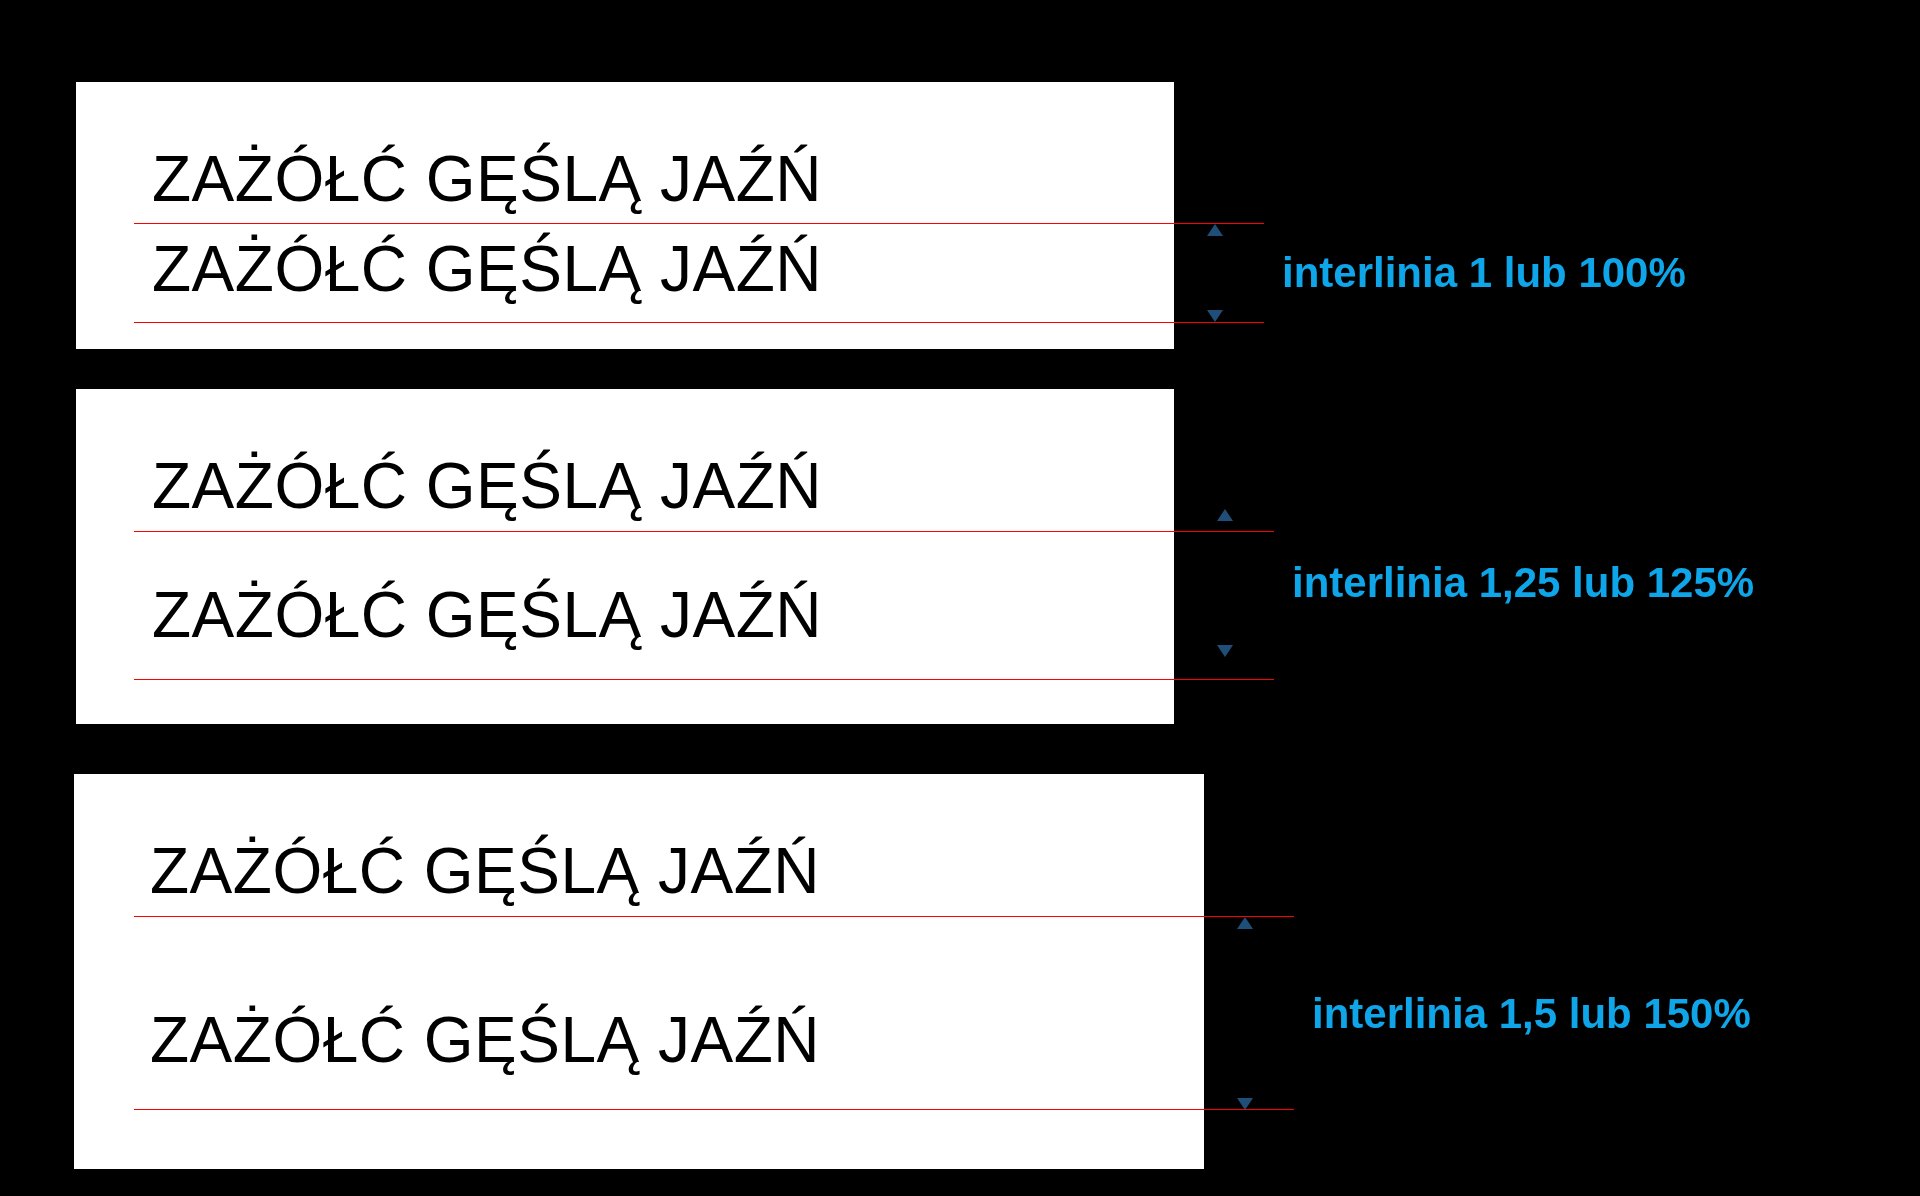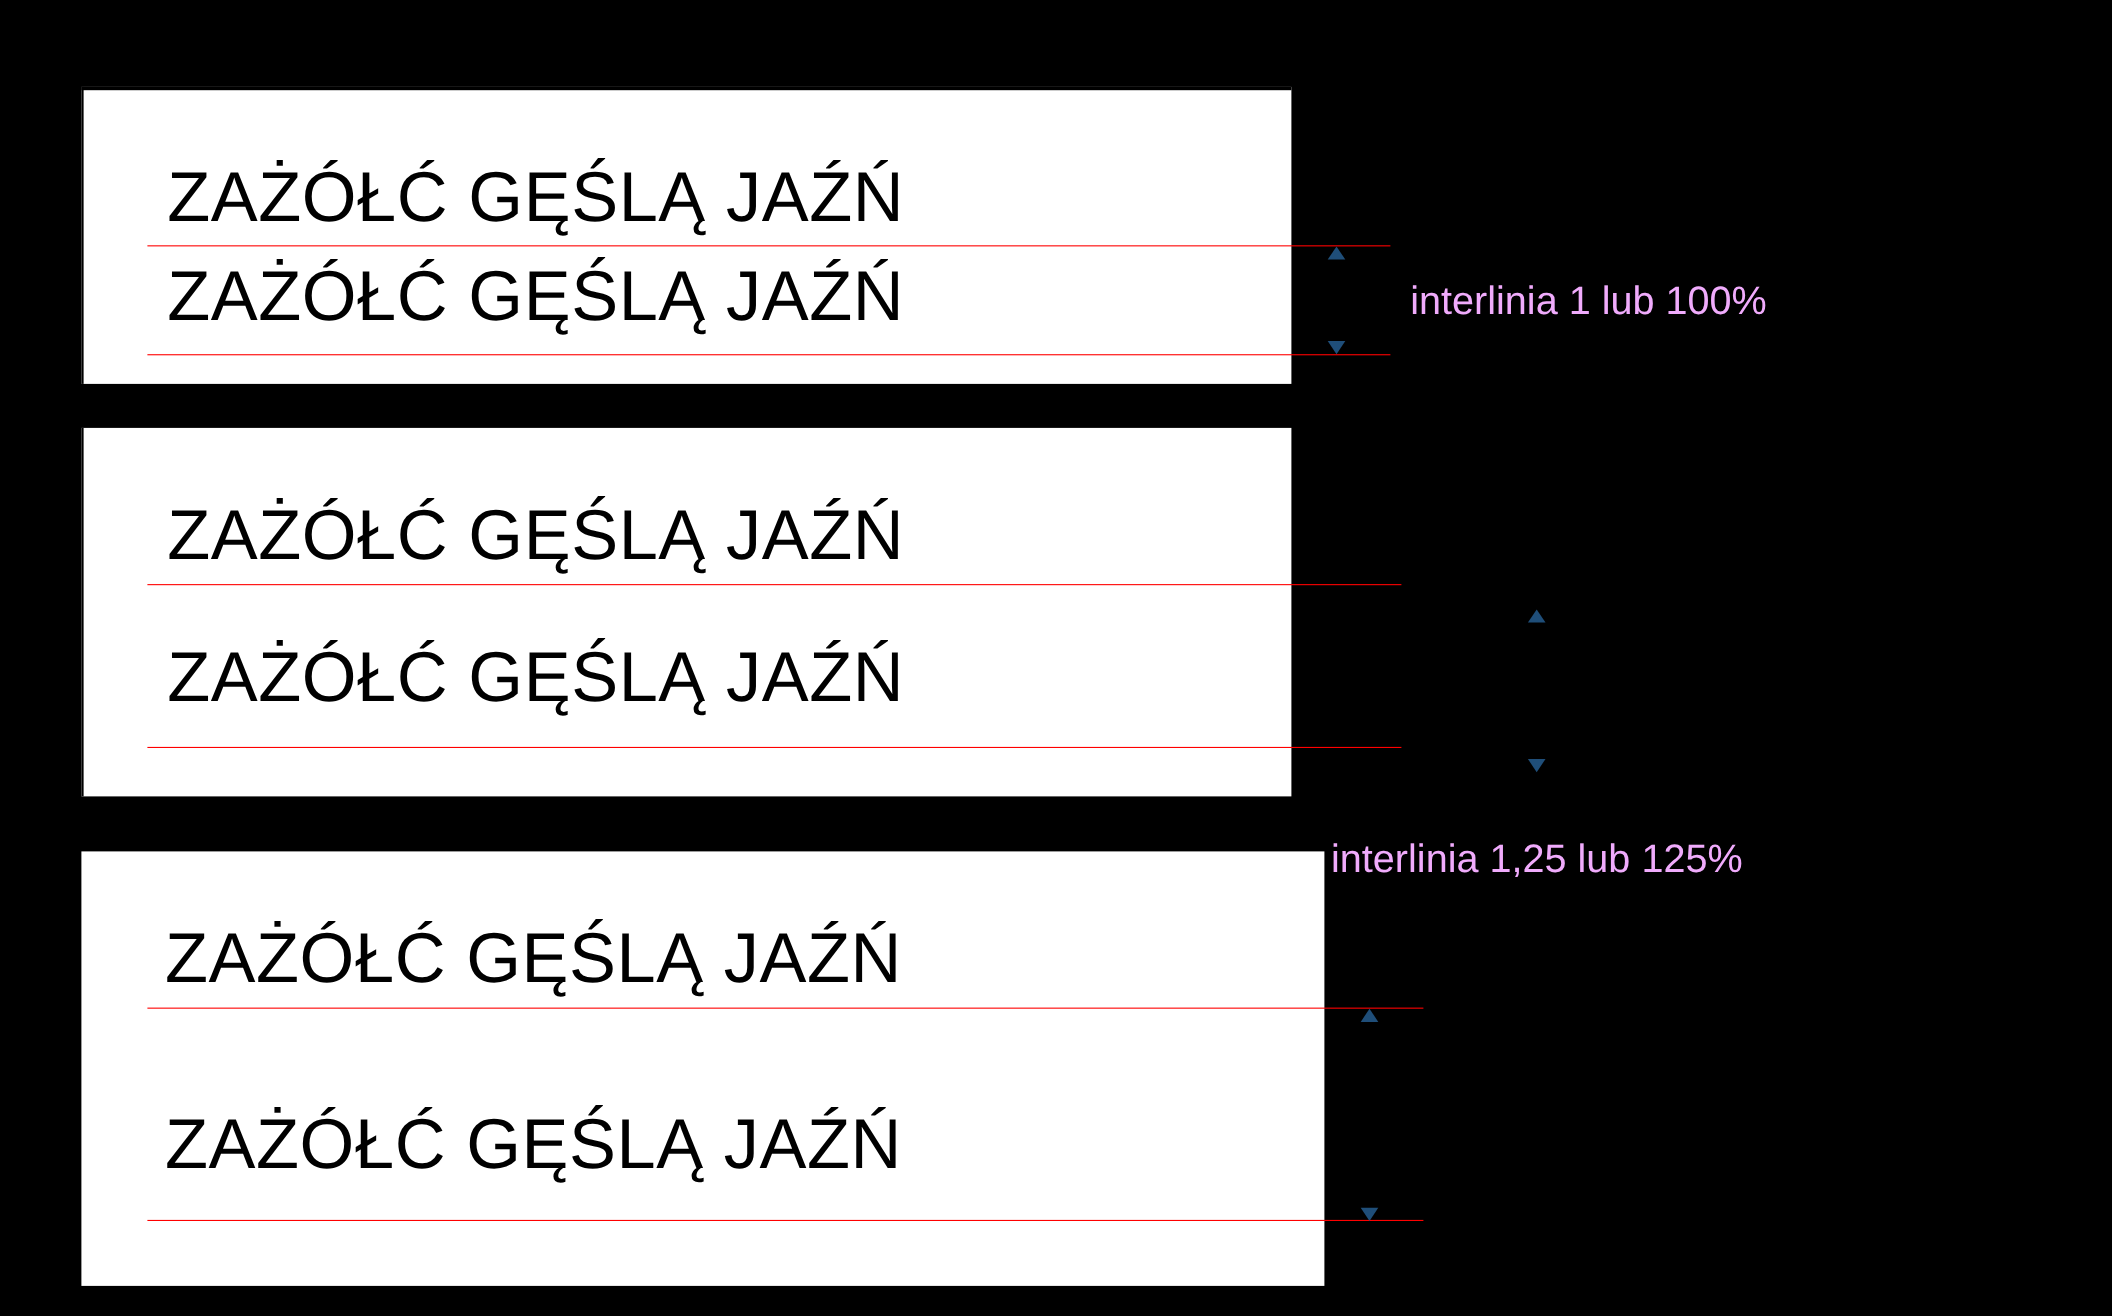--- a/index.html
+++ b/index.html
@@ -93,23 +93,24 @@
       left: 50%;
       transform: translateX(-50%);
       width: 0;
       height: 0;
       border-left: 8px solid transparent;
       border-right: 8px solid transparent;
       border-top: 12px solid #1f4e79;
       margin-bottom: -10px;
     }
     .annotation-text {
-      font-size: 36px;
-      color: #f0abfc;
+      font-size: 42px;
+      color: #0ea5e9;
       white-space: nowrap;
+      font-weight: bold;
     }
     
     .block-1 .sample-line:nth-child(1) { margin-top: 30px; }
     .block-1 .sample-line:nth-child(2) { margin-top: 5px; }
     
     .block-2 .sample-line:nth-child(1) { margin-top: 30px; }
     .block-2 .sample-line:nth-child(2) { margin-top: 55px; }
     
     .block-3 .sample-line:nth-child(1) { margin-top: 30px; }
     .block-3 .sample-line:nth-child(2) { margin-top: 95px; }
@@ -135,34 +136,35 @@
   </div>
 
   <div class="text-block block-2">
     <div class="sample-line">ZAŻÓŁĆ GĘŚLĄ JAŹŃ</div>
     <div class="sample-line">ZAŻÓŁĆ GĘŚLĄ JAŹŃ</div>
   </div>
 
   <div class="red-guide" style="top:467px; left:70px; width:1140px;"></div>
   <div class="red-guide" style="top:615px; left:70px; width:1140px;"></div>
 
-  <div class="annotation" style="top:468px; left:1130px; height:148px;flex-direction:column;">
+  <div class="annotation" style="top:445px; left:1130px; height:148px;">
     <div class="arrow-container">
       <div class="arrow-line" style="height:128px;"></div>
     </div>
     <div class="annotation-text">interlinia 1,25 lub 125%</div>
   </div>
 
   <div class="text-block block-3">
     <div class="sample-line">ZAŻÓŁĆ GĘŚLĄ JAŹŃ</div>
     <div class="sample-line">ZAŻÓŁĆ GĘŚLĄ JAŹŃ</div>
   </div>
 
   <div class="red-guide" style="top:852px; left:70px; width:1160px;"></div>
   <div class="red-guide" style="top:1045px; left:70px; width:1160px;"></div>
 
   <div class="annotation" style="top:853px; left:1150px; height:193px;">
     <div class="arrow-container">
       <div class="arrow-line" style="height:173px;"></div>
     </div>
+    <div class="annotation-text">interlinia 1,5 lub 150%</div>
   </div>
 
 </div>
 
 </body></html>

